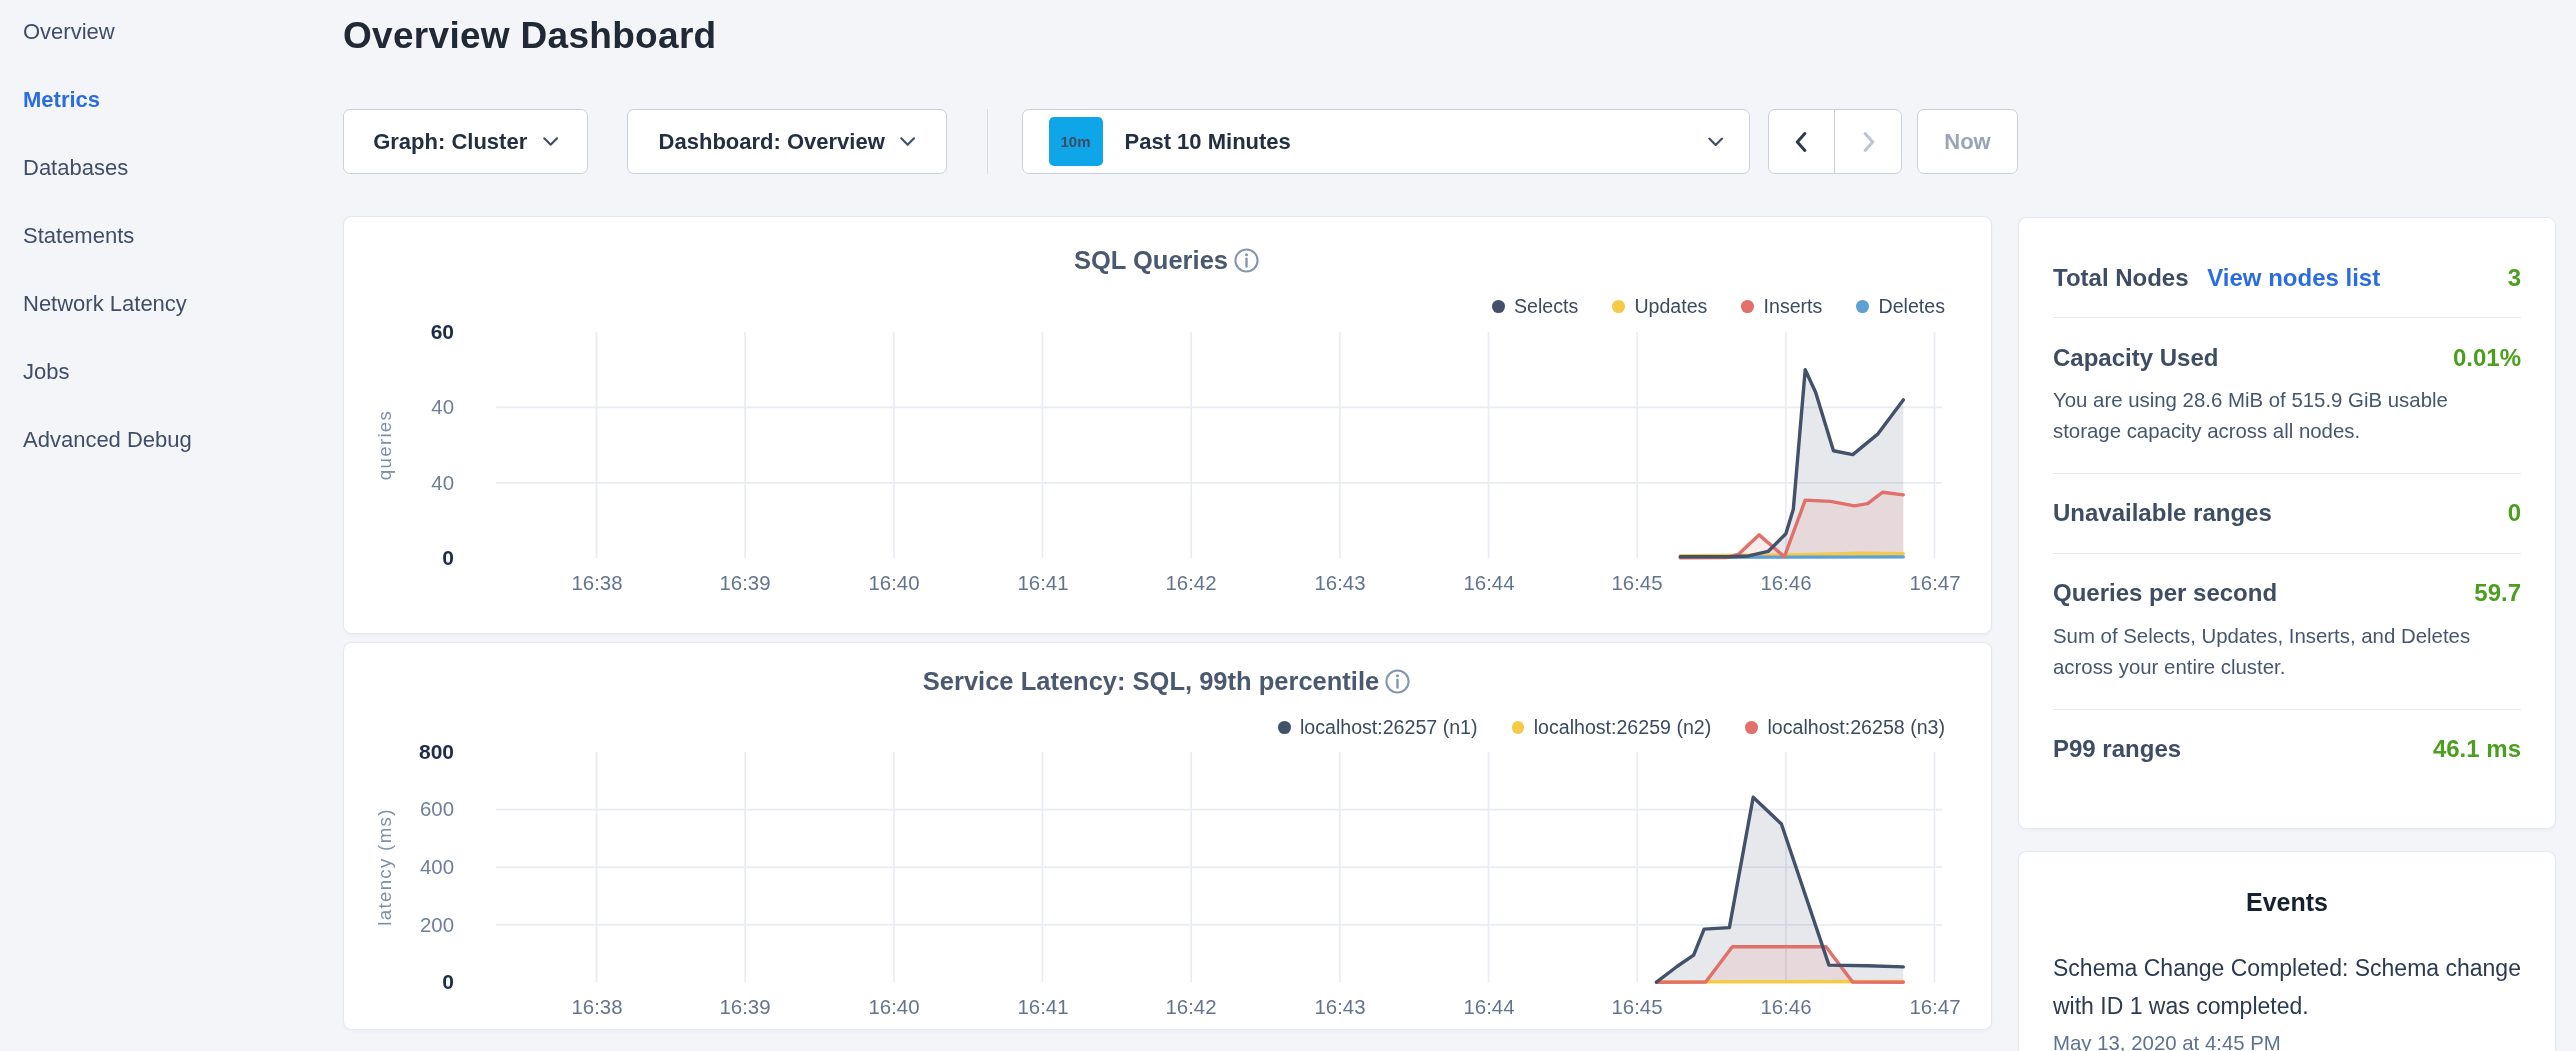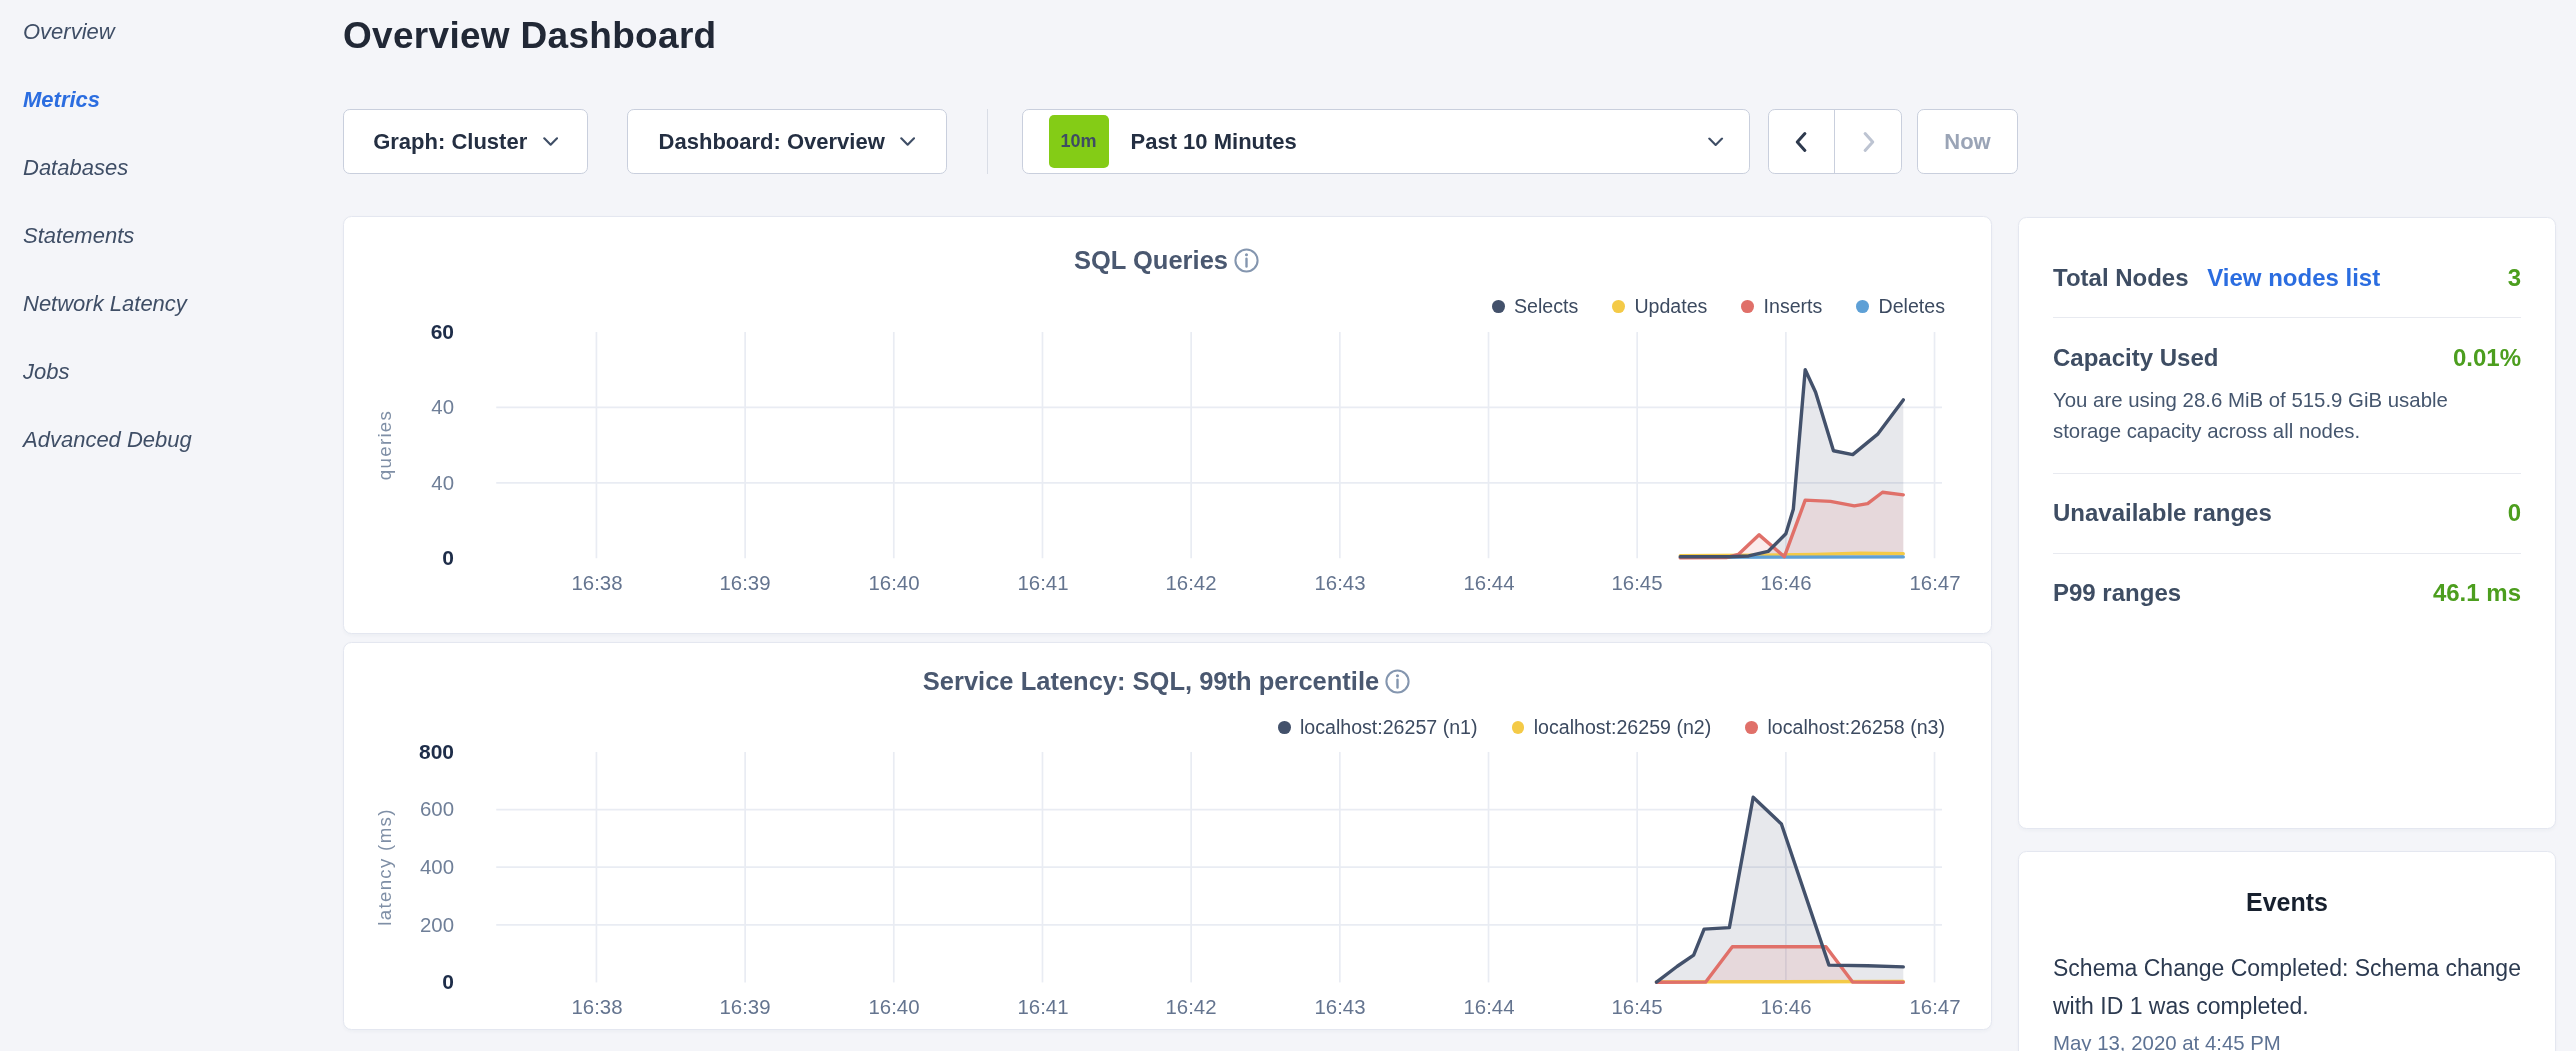--- a/index.html
+++ b/index.html
@@ -7,43 +7,43 @@
   body {
     background:#f4f5f9;
     font-family:"Liberation Sans", sans-serif;
     color:#212836;
     position:relative;
   }
   
   .sidebar { position:absolute; left:23px; top:17px; width:289px; }
   .nav-item {
     font-size:22px; line-height:29px; margin-bottom:39px;
-    color:#3f4e66; cursor:pointer; font-weight:400;font-style:italic;
+    color:#3f4e66; cursor:pointer; font-weight:400;
   }
   .nav-item.active { color:#2b6de0; font-weight:700; }
   
   .page-title {
     position:absolute; left:343px; top:15.3px;
     font-size:37px; font-weight:600; color:#212836; letter-spacing:0.3px;
   }
   .controls { position:absolute; left:0; top:109px; width:100%; height:80px; }
   .ctl-btn {
     position:absolute; top:0; height:65px; background:#fff;
     border:0.9px solid #c9cfdd; border-radius:6.8px;
     display:flex; align-items:center; justify-content:center;
     font-size:22px; font-weight:700; color:#242f42; cursor:pointer;
   }
   .dd-chevron { margin-left:15.3px; display:inline-flex; }
   .graph-dd   { left:343px;  width:245px; }
   .dash-dd    { left:627px;  width:320px; }
   .ctl-divider{ position:absolute; left:987px; top:0; width:0.9px; height:65px; background:#d9dde6; }
   .time-select{ left:1022px; width:728px; justify-content:flex-start; padding:0 25.5px; }
   .time-badge {
-    background:#84cc16; border-radius:5.1px; padding:16px 12px;
-    font-size:18px; font-weight:700; color:#3e4c63; margin-right:22px;
+    background:#0ea5e9; border-radius:5.1px; padding:16px 12px;
+    font-size:15px; font-weight:700; color:#3e4c63; margin-right:22px;
   }
   .time-label { font-size:22px; font-weight:700; color:#242f42; }
   .time-chevron { position:absolute; right:25.5px; top:50%; transform:translateY(-50%); display:inline-flex; }
   .pager { left:1768px; width:134px; padding:0; overflow:hidden; }
   .pager-half { width:67px; height:100%; display:flex; align-items:center; justify-content:center; cursor:pointer; }
   .pager-half:first-child { border-right:0.9px solid #c9cfdd; }
   .now-btn { left:1917px; width:101px; color:#9aa4b6; cursor:pointer; }
   
   .card {
     position:absolute; background:#fff; border:0.9px solid #e4e7f0; border-radius:8.5px;
@@ -282,20 +282,27 @@
         <div class="srow-desc">You are using 28.6 MiB of 515.9 GiB usable storage capacity across all nodes.</div>
       </div>
       <div class="srow">
         <div class="srow-main">
           <span class="srow-label">Unavailable ranges</span>
           <span class="srow-value" style="color: rgb(76, 158, 30);">0</span>
         </div>
       </div>
       <div class="srow">
         <div class="srow-main">
+          <span class="srow-label">Queries per second</span>
+          <span class="srow-value" style="color: rgb(76, 158, 30);">59.7</span>
+        </div>
+        <div class="srow-desc">Sum of Selects, Updates, Inserts, and Deletes across your entire cluster.</div>
+      </div>
+      <div class="srow">
+        <div class="srow-main">
           <span class="srow-label">P99 ranges</span>
           <span class="srow-value" style="color: rgb(76, 158, 30);">46.1 ms</span>
         </div>
       </div>
     </div>
 </aside>
 
 <aside class="card events">
   <div class="side-card-title">Events</div>
   <div id="events-list">

